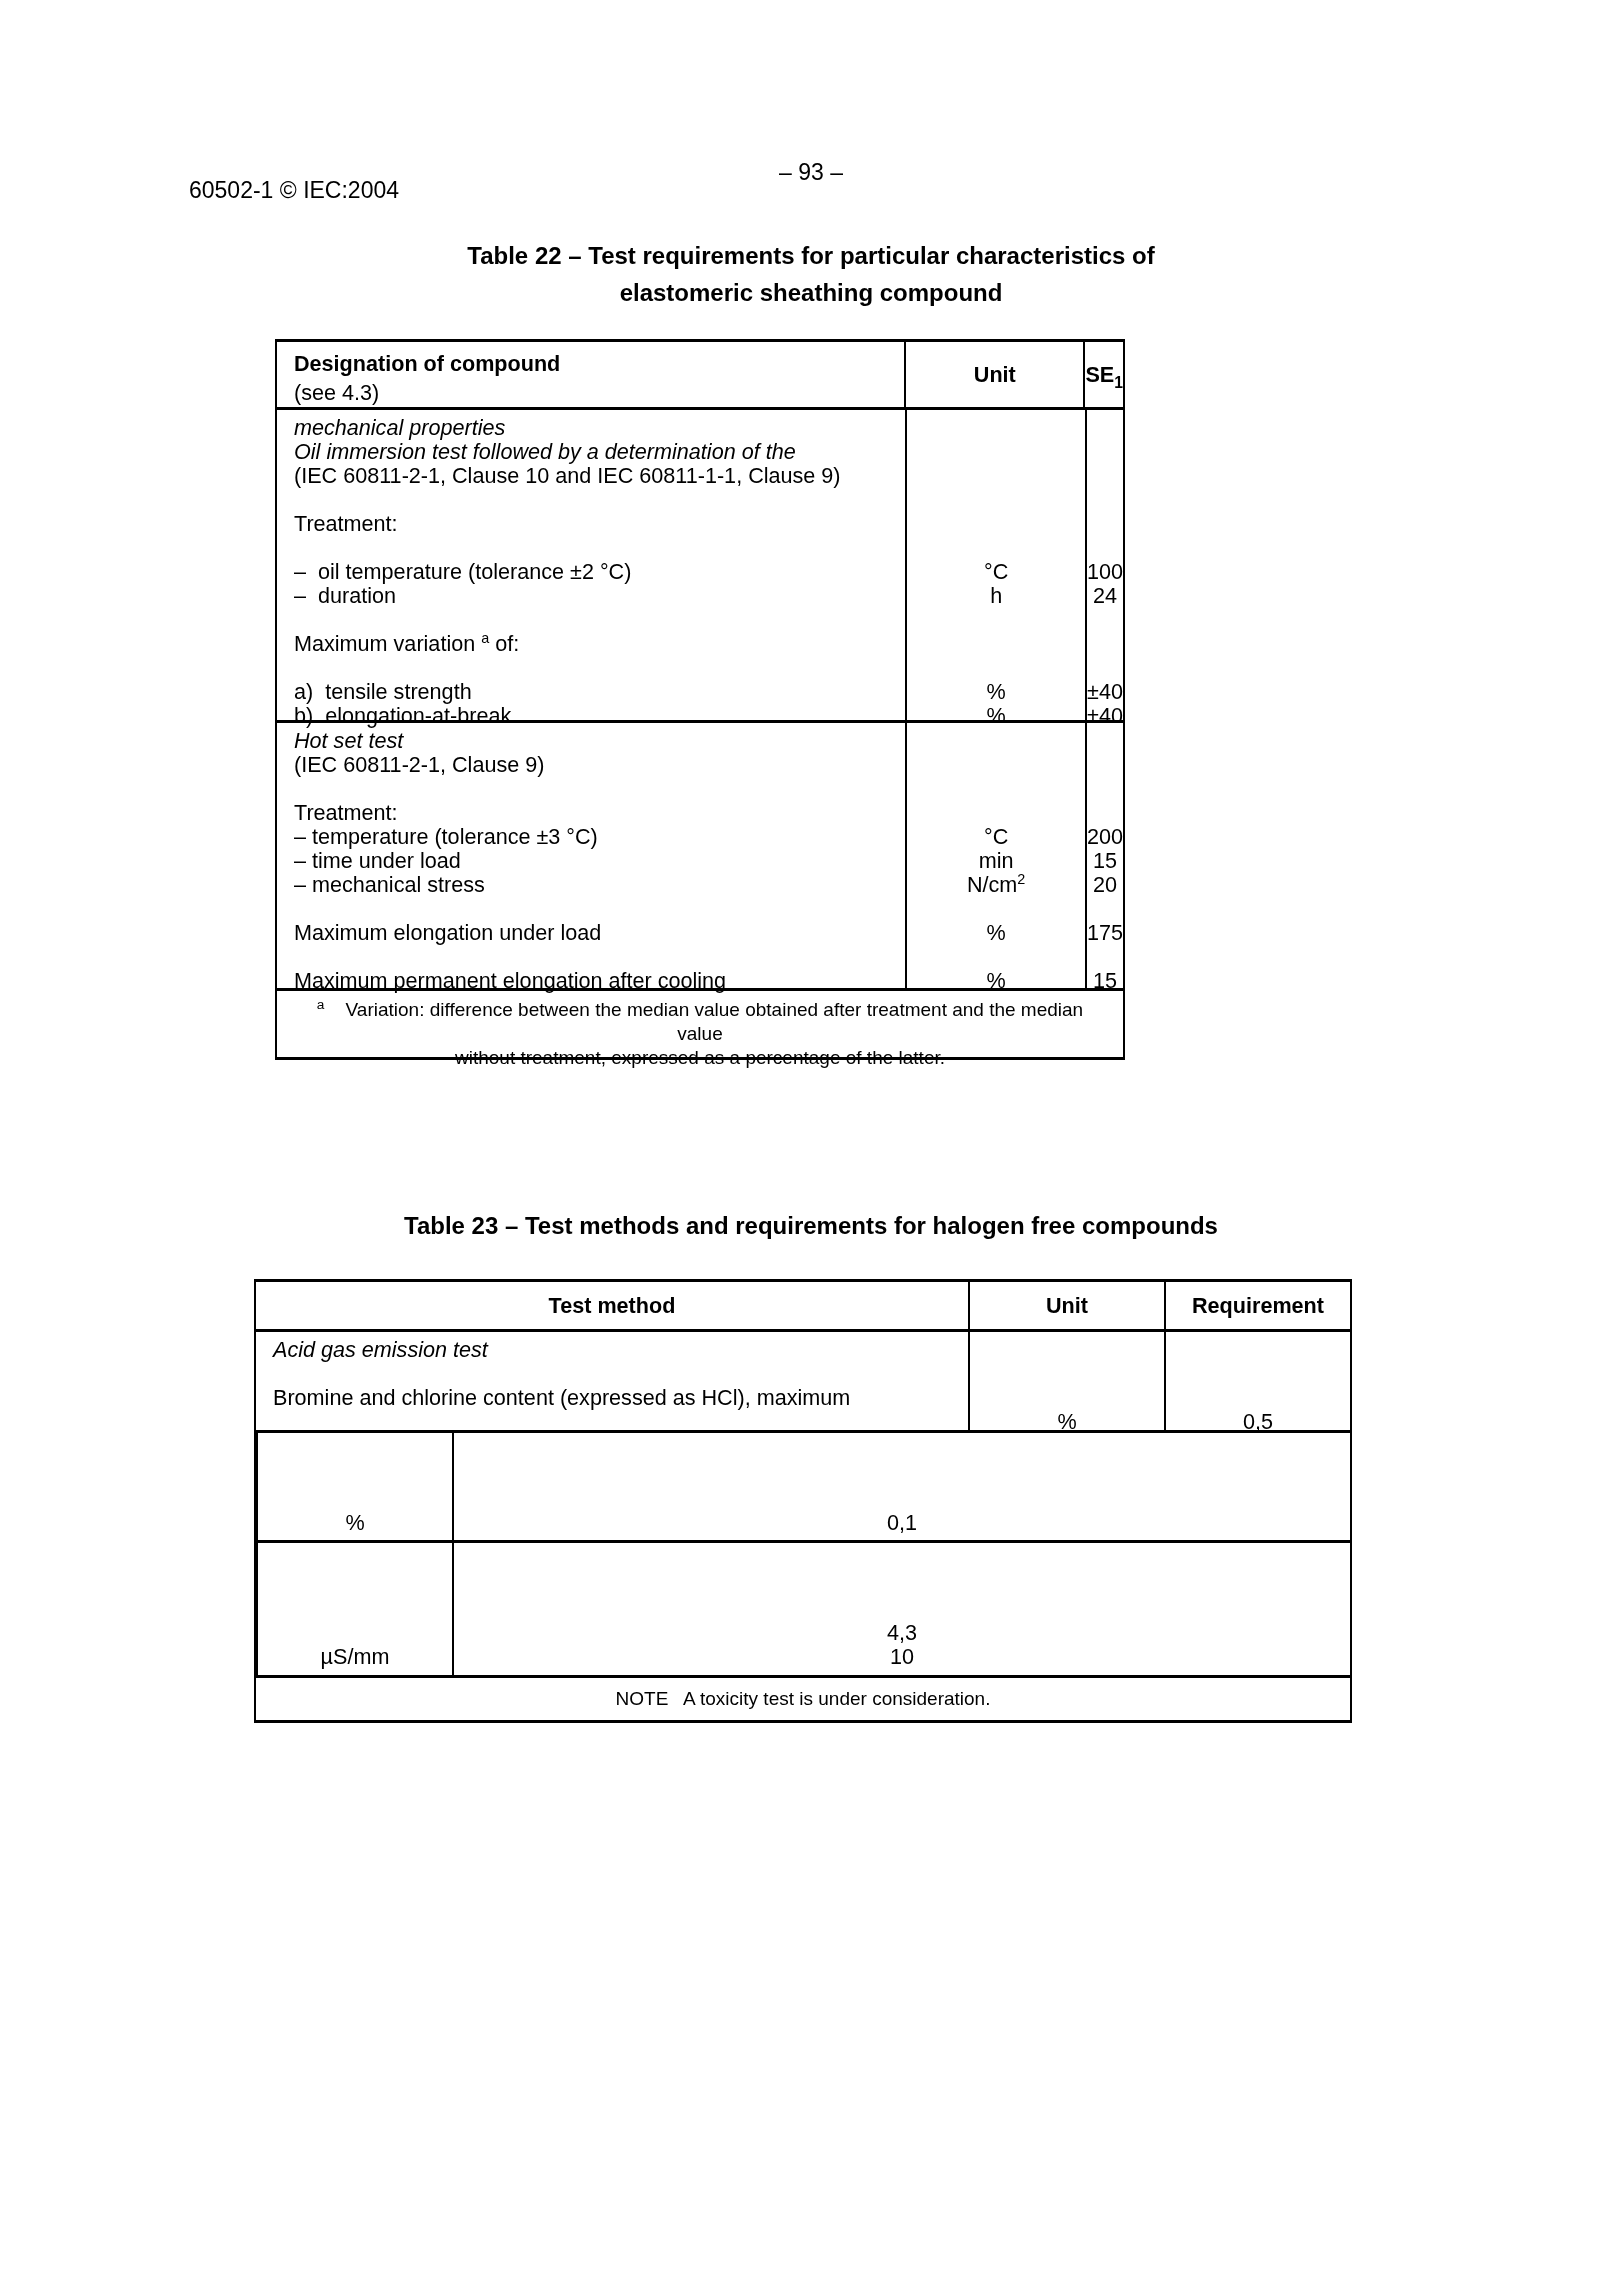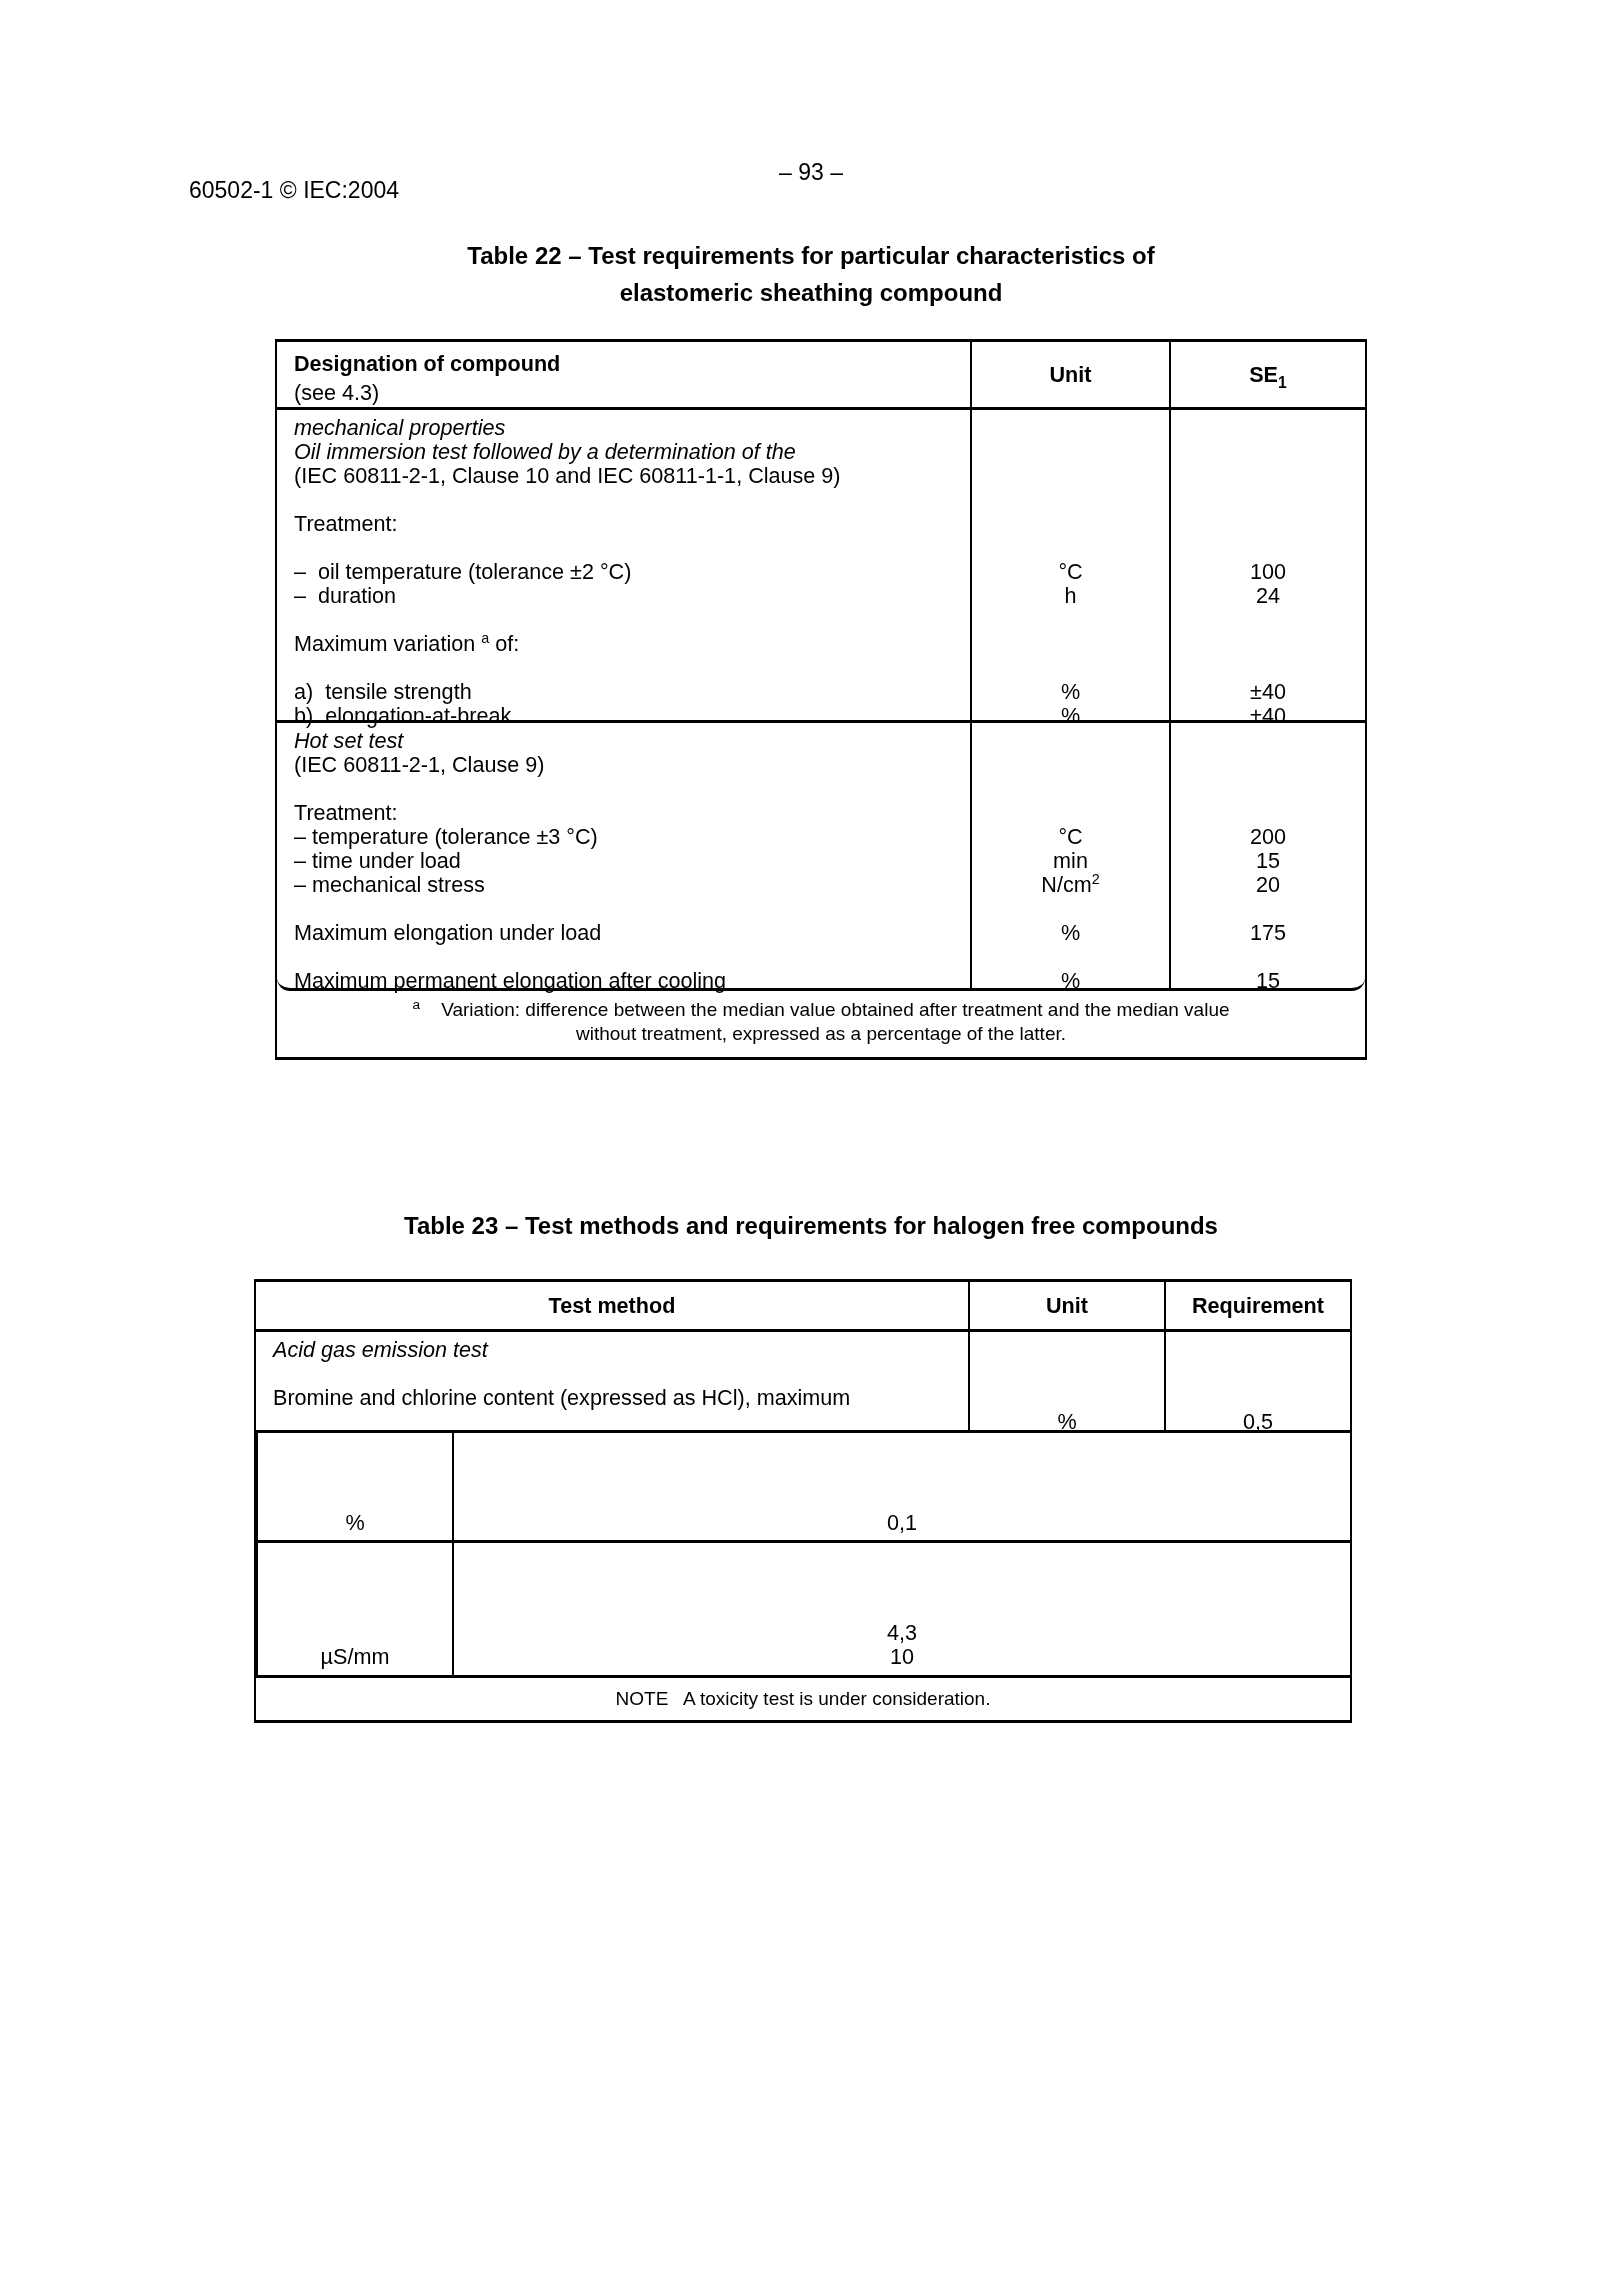--- a/index.html
+++ b/index.html
@@ -16,21 +16,21 @@
   .doc-header .hl{position:absolute;left:189px;top:18px;}
   .doc-header .hc{position:absolute;left:0;top:0;width:100%;text-align:center;}
   
   .tbl-title{position:absolute;left:0;width:100%;text-align:center;
     font-weight:bold;font-size:24px;line-height:37px;}
   .t22-title{top:237px;}
   .t23-title{top:1207px;}
   
   .tbl{position:absolute;border:2.6px solid #000;border-top-width:3.9px;border-bottom-width:3.9px;
     box-sizing:border-box;background:#fff;}
-  .t22{left:275px;top:339px;width:1092px;}
+  .t22{left:275px;top:339px;width:850px;}
   .t23{left:254px;top:1279px;width:1098px;}
   .row{display:flex;border-bottom:3.9px solid #000;box-sizing:border-box;align-items:stretch;}
   .row.last{border-bottom:none;}
   .cell{box-sizing:border-box;}
   .c2,.c3{border-left:2.6px solid #000;text-align:center;}
   .t22 .c1{width:693px;} .t22 .c2{width:199px;} .t22 .c3{flex:1;}
   .t23 .c1{width:712px;} .t23 .c2{width:196px;} .t23 .c3{flex:1;}
   .line{height:24px;line-height:24px;font-size:21.6px;white-space:pre-wrap;}
   .line.it{font-style:italic;}
   .c1 .line{padding:0;}
@@ -123,21 +123,21 @@
             <div class="line">&nbsp;</div>
             <div class="line">100</div>
             <div class="line">24</div>
             <div class="line">&nbsp;</div>
             <div class="line">&nbsp;</div>
             <div class="line">&nbsp;</div>
             <div class="line">±40</div>
             <div class="line">±40</div>
           </div>
         </div>
-        <div class="row sec" style="height: 268px; border-radius: 13px;">
+        <div class="row sec" style="height: 268px;">
           <div class="cell c1">
             <div class="line it">Hot set test</div>
             <div class="line">(IEC 60811-2-1, Clause 9)</div>
             <div class="line">&nbsp;</div>
             <div class="line">Treatment:</div>
             <div class="line">– temperature (tolerance ±3 °C)</div>
             <div class="line">– time under load</div>
             <div class="line">– mechanical stress</div>
             <div class="line">&nbsp;</div>
             <div class="line">Maximum elongation under load</div>

